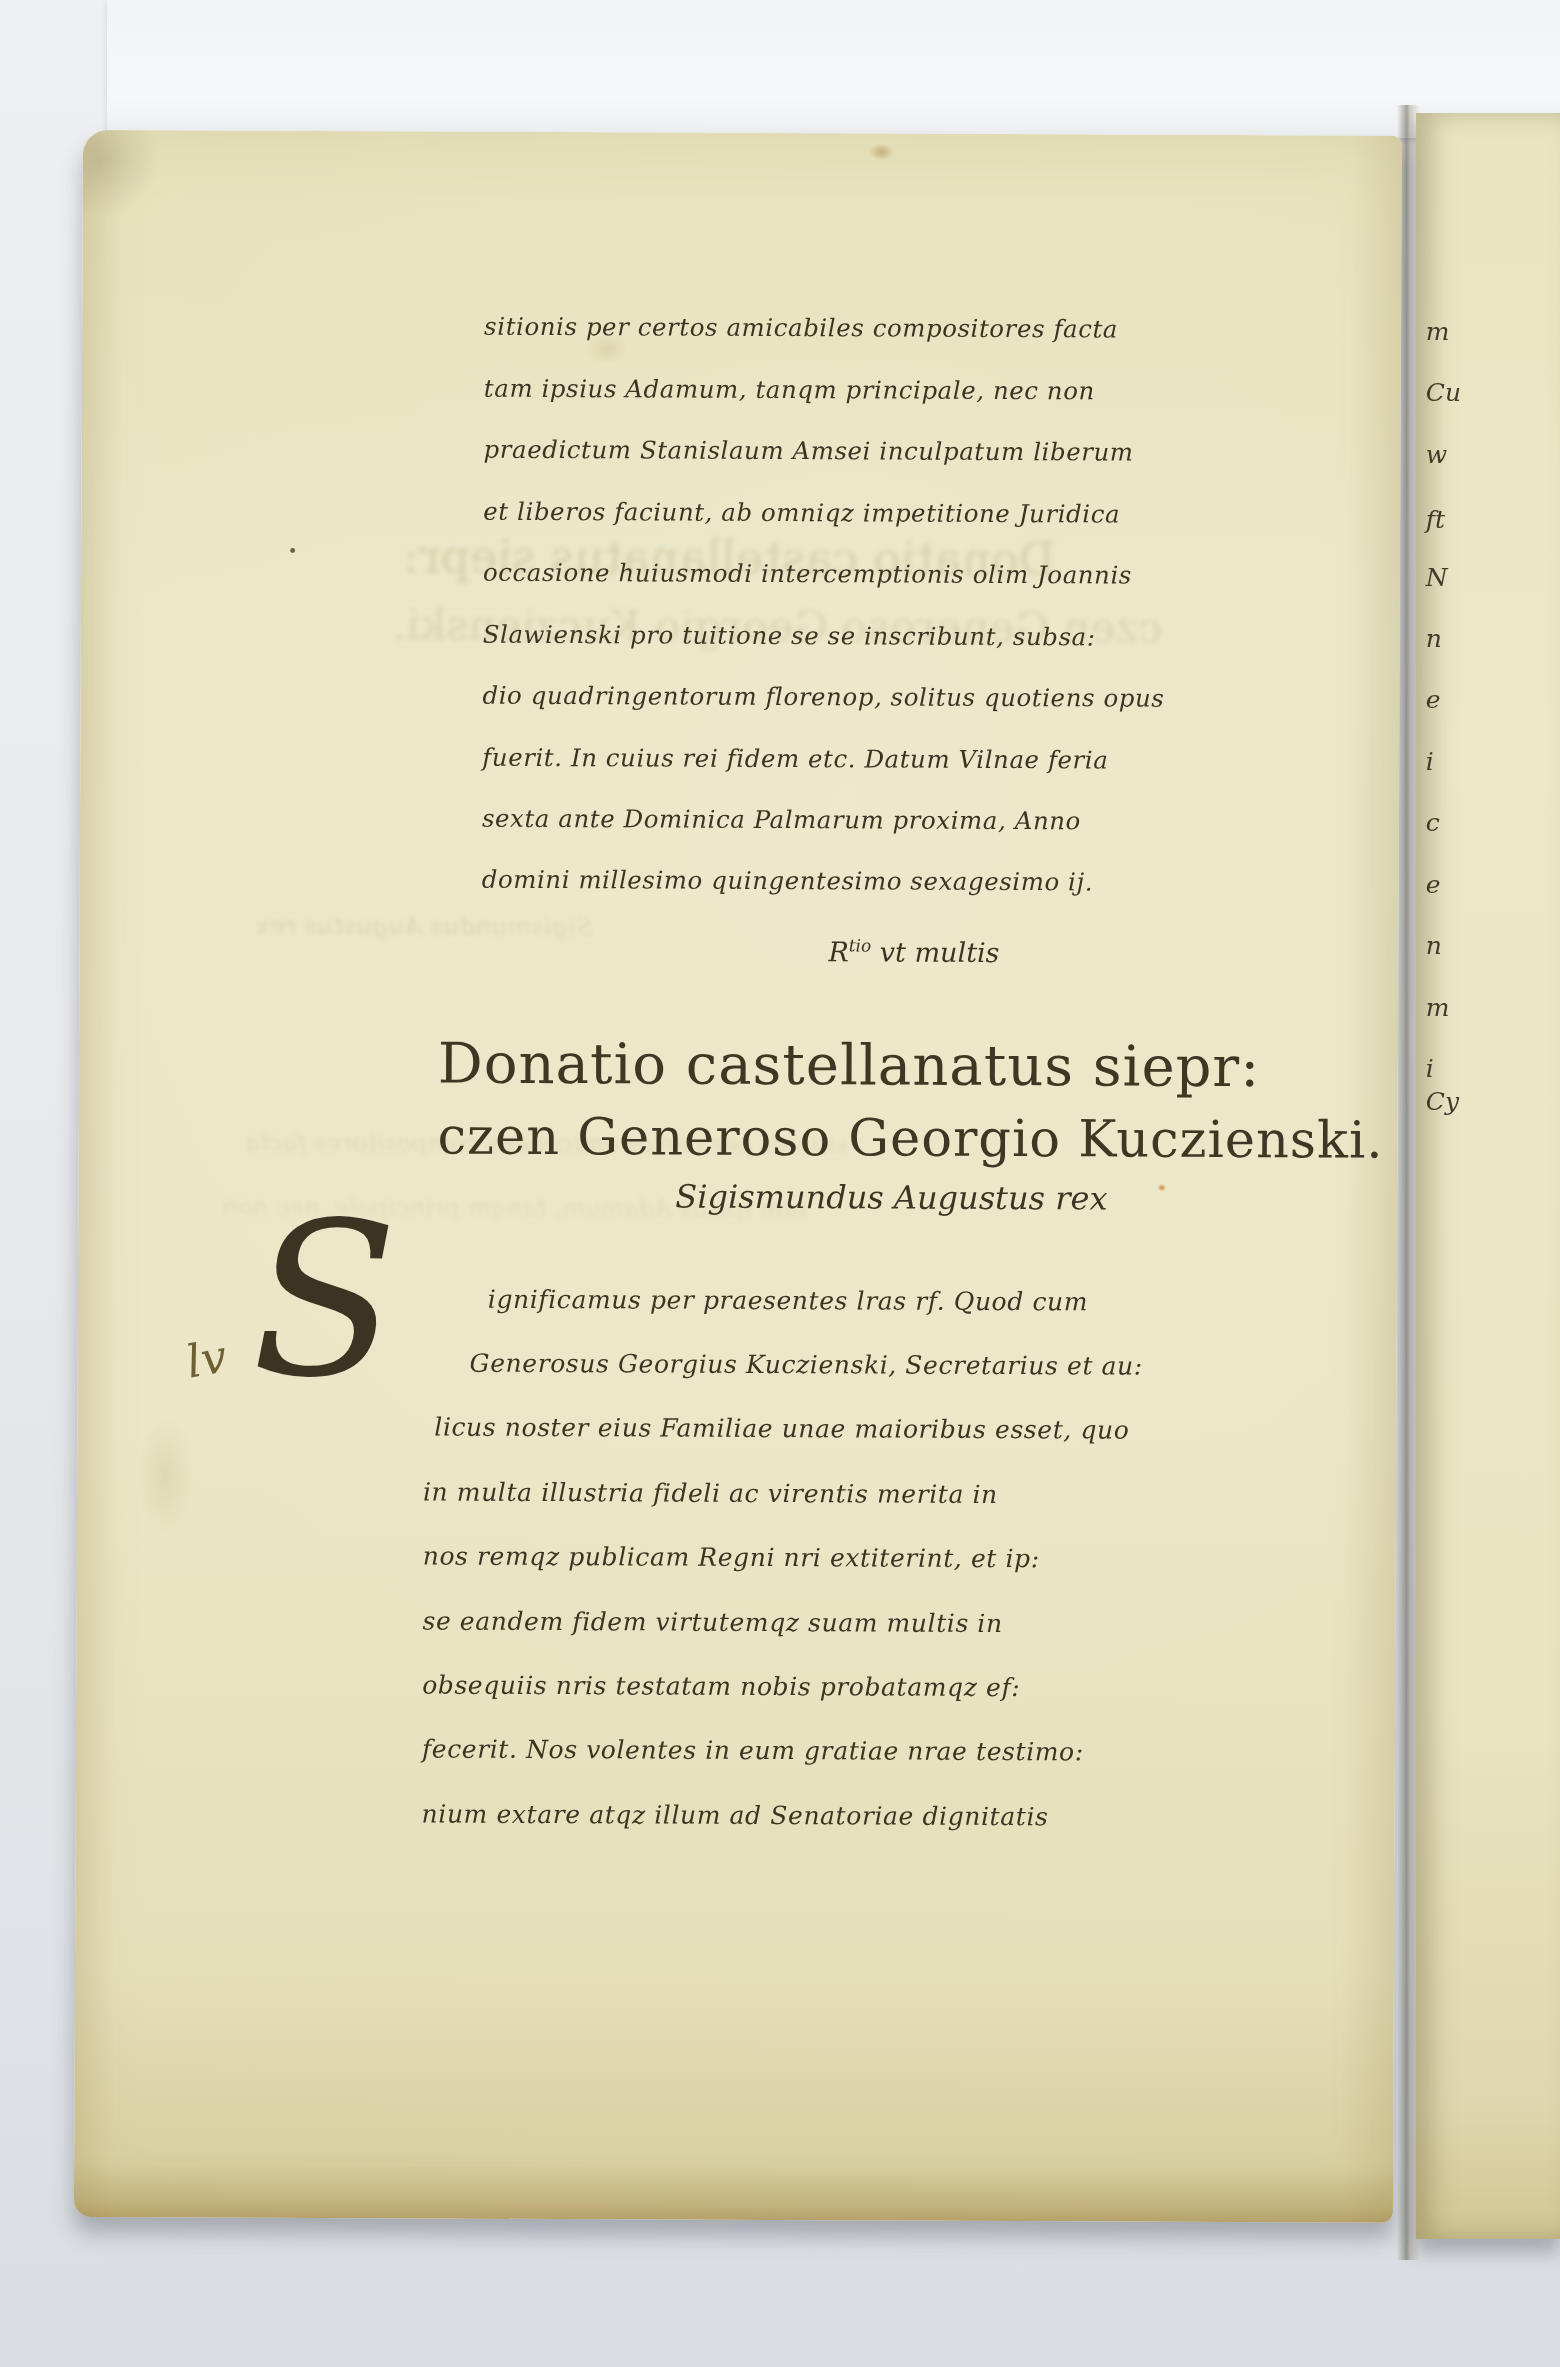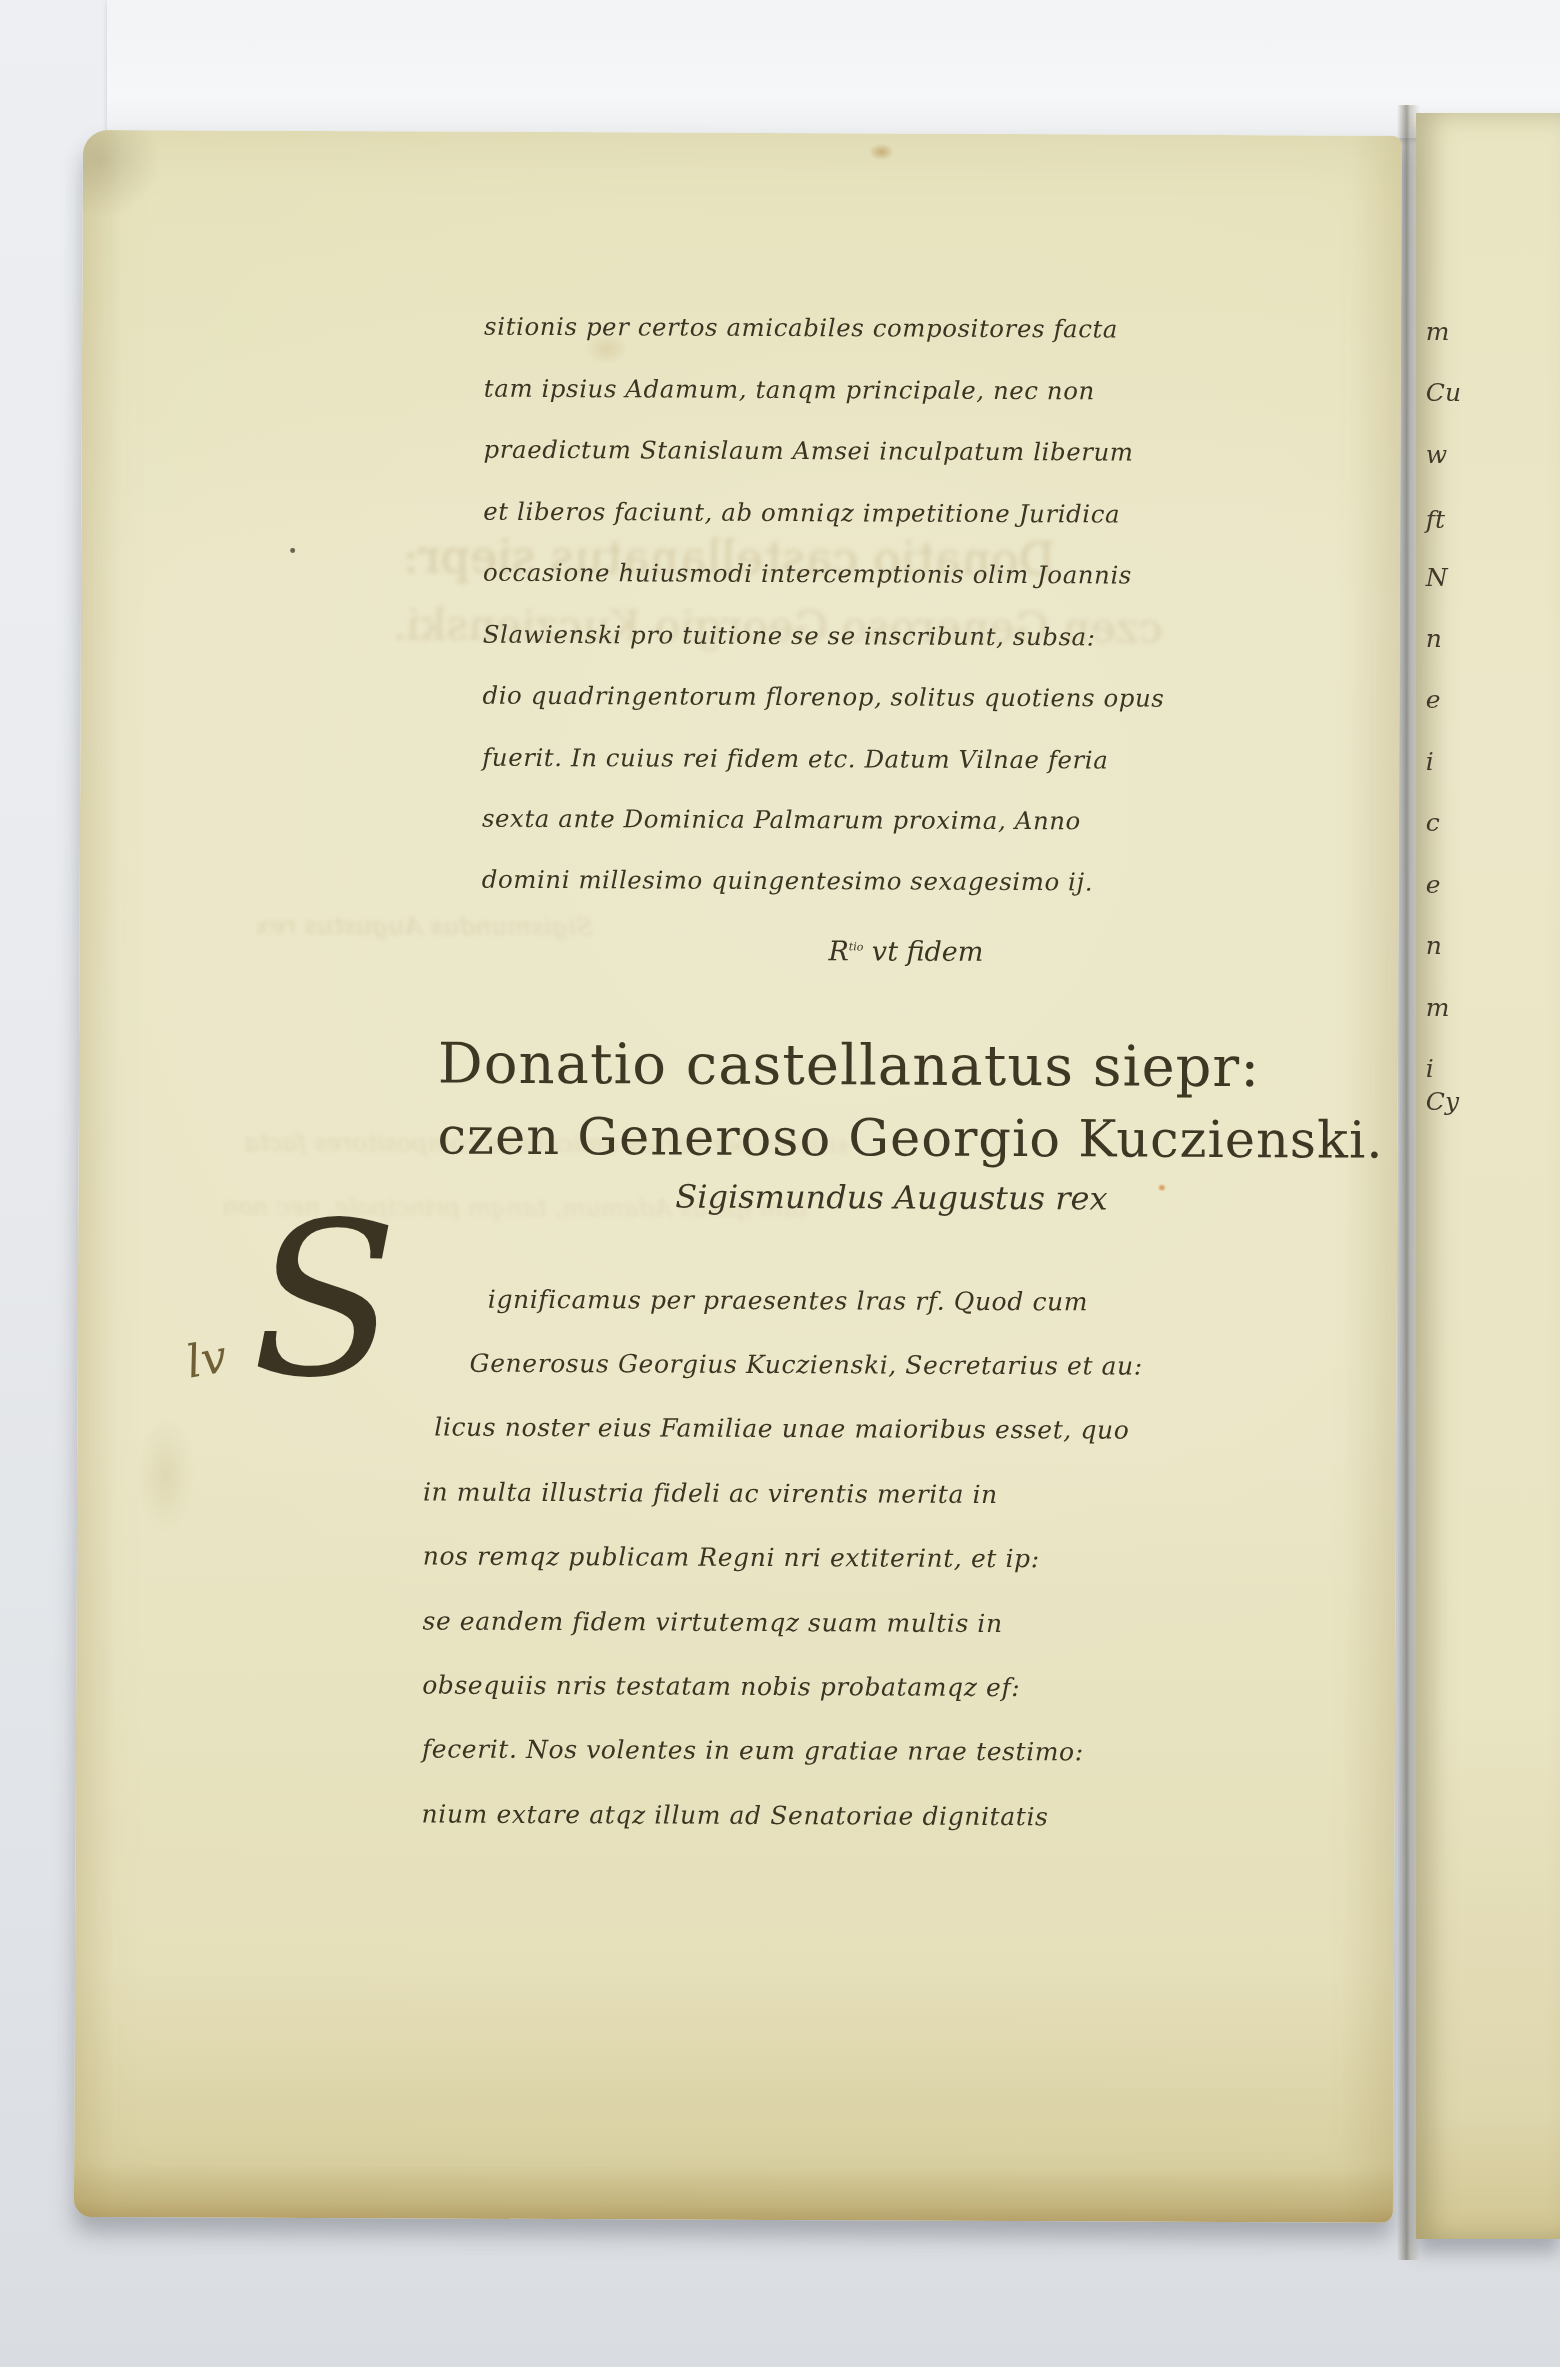--- a/index.html
+++ b/index.html
@@ -43,21 +43,21 @@
     position:absolute; left:1416px; top:113px; width:144px; height:2126px;
     background:linear-gradient(180deg,#e9e5c2 0%,#ebe7c8 30%,#e9e4c2 75%,#ded6ad 94%,#d1c591 100%);
     box-shadow: inset 15.6px 0 25px rgba(110,98,55,0.35), 0 13.7px 17.6px rgba(80,85,95,0.38);
     overflow:hidden;
   }
   
   .hand { position:absolute; white-space:nowrap; font-style:italic; color:#3b3422; letter-spacing:0.6px; }
   .closing-line { font-size:24.4px; left:402px; }
   .body-line    { font-size:25px; }
   .rubric { position:absolute; left:749px; top:802px; font-style:italic; font-size:27px; color:#3b3422; white-space:nowrap; }
-  .rubric sup { font-size:11px; letter-spacing:0; }
+  .rubric sup { font-size:17px; letter-spacing:0; }
   .heading-line { position:absolute; white-space:nowrap; color:#3e3724; letter-spacing:1px; }
   .heading-1 { left:359px; top:899px;  font-size:56px; }
   .heading-2 { left:359px; top:975px; font-size:51px; }
   .subheading { position:absolute; left:597px; top:1045px; font-size:32px; font-style:italic; color:#3c3524; white-space:nowrap; }
   .dropcap {
     position:absolute; left:174px; top:1068px; font-size:213px; line-height:0.95;
     font-style:italic; color:#3b3422;
   }
   .margin-mark {
     position:absolute; left:109px; top:1202px; font-size:45px; font-style:italic;
@@ -126,21 +126,21 @@
     <div class="hand closing-line" style="top:242px">tam ipsius Adamum, tanqm principale, nec non</div>
     <div class="hand closing-line" style="top:303px">praedictum Stanislaum Amsei inculpatum liberum</div>
     <div class="hand closing-line" style="top:365px">et liberos faciunt, ab omniqz impetitione Juridica</div>
     <div class="hand closing-line" style="top:426px">occasione huiusmodi intercemptionis olim Joannis</div>
     <div class="hand closing-line" style="top:488px">Slawienski pro tuitione se se inscribunt, subsa:</div>
     <div class="hand closing-line" style="top:549px">dio quadringentorum florenop, solitus quotiens opus</div>
     <div class="hand closing-line" style="top:611px">fuerit. In cuius rei fidem etc. Datum Vilnae feria</div>
     <div class="hand closing-line" style="top:672px">sexta ante Dominica Palmarum proxima, Anno</div>
     <div class="hand closing-line" style="top:733px">domini millesimo quingentesimo sexagesimo ij.</div>
 
-    <div class="rubric"><span>R</span><sup>tio</sup><span> vt fidem</span></div>
+    <div class="rubric"><span>R</span><sup>tio</sup><span> vt multis</span></div>
 
     <div class="heading-line heading-1">Donatio castellanatus siepr:</div>
     <div class="heading-line heading-2">czen Generoso Georgio Kuczienski.</div>
     <div class="subheading">Sigismundus Augustus rex</div>
 
     <div class="dropcap">S</div>
     <div class="margin-mark">lv</div>
 
     <div class="hand body-line" style="top:1153px; left:410px">ignificamus per praesentes lras rf. Quod cum</div>
     <div class="hand body-line" style="top:1217px; left:392px">Generosus Georgius Kuczienski, Secretarius et au:</div>

